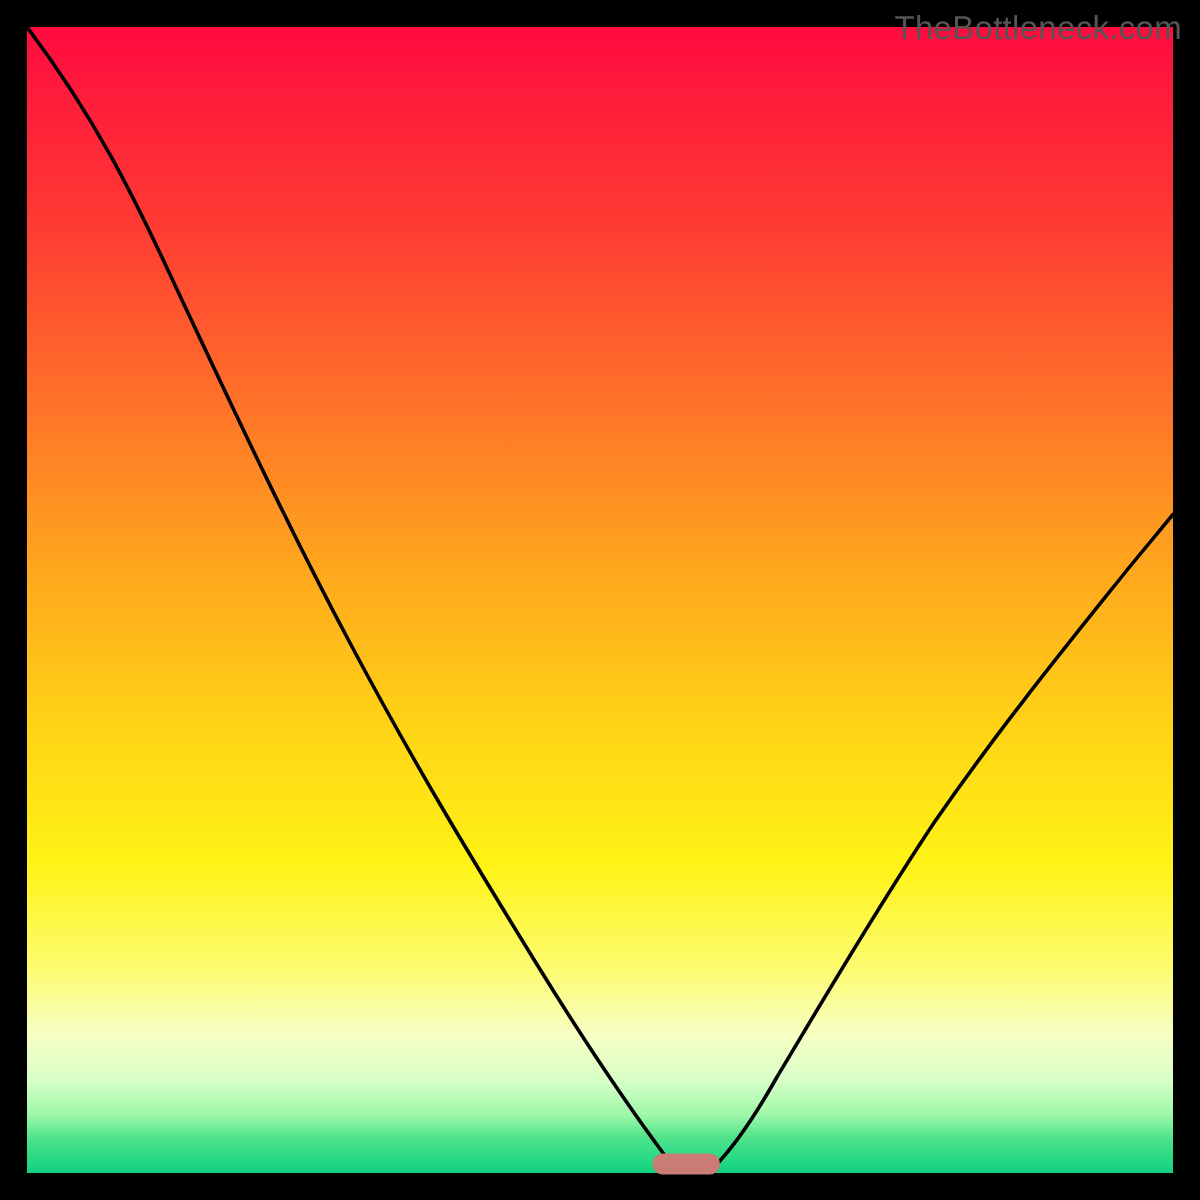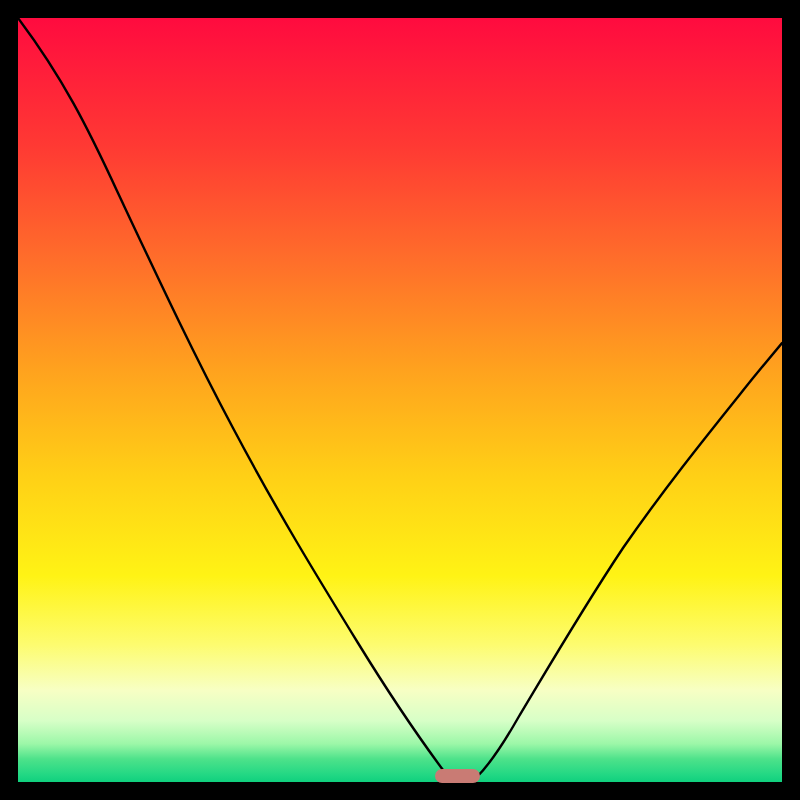--- a/index.html
+++ b/index.html
@@ -70,20 +70,21 @@
     stroke-width: 2.4;
     stroke-linecap: round;
     stroke-linejoin: round;
   }
 </style>
 </head>
 <body>
 
 <div class="frame">
 
+  <div class="watermark">TheBottleneck.com</div>
 
   <div class="plot-area">
 
     <svg class="curve" viewBox="0 0 764 764" preserveAspectRatio="none">
       <path d="M 0 0
            C 45 60, 70 110, 100 175
            C 140 260, 175 335, 215 410
            C 260 495, 300 560, 340 625
            C 380 690, 405 725, 425 752
            L 432 760"></path>

